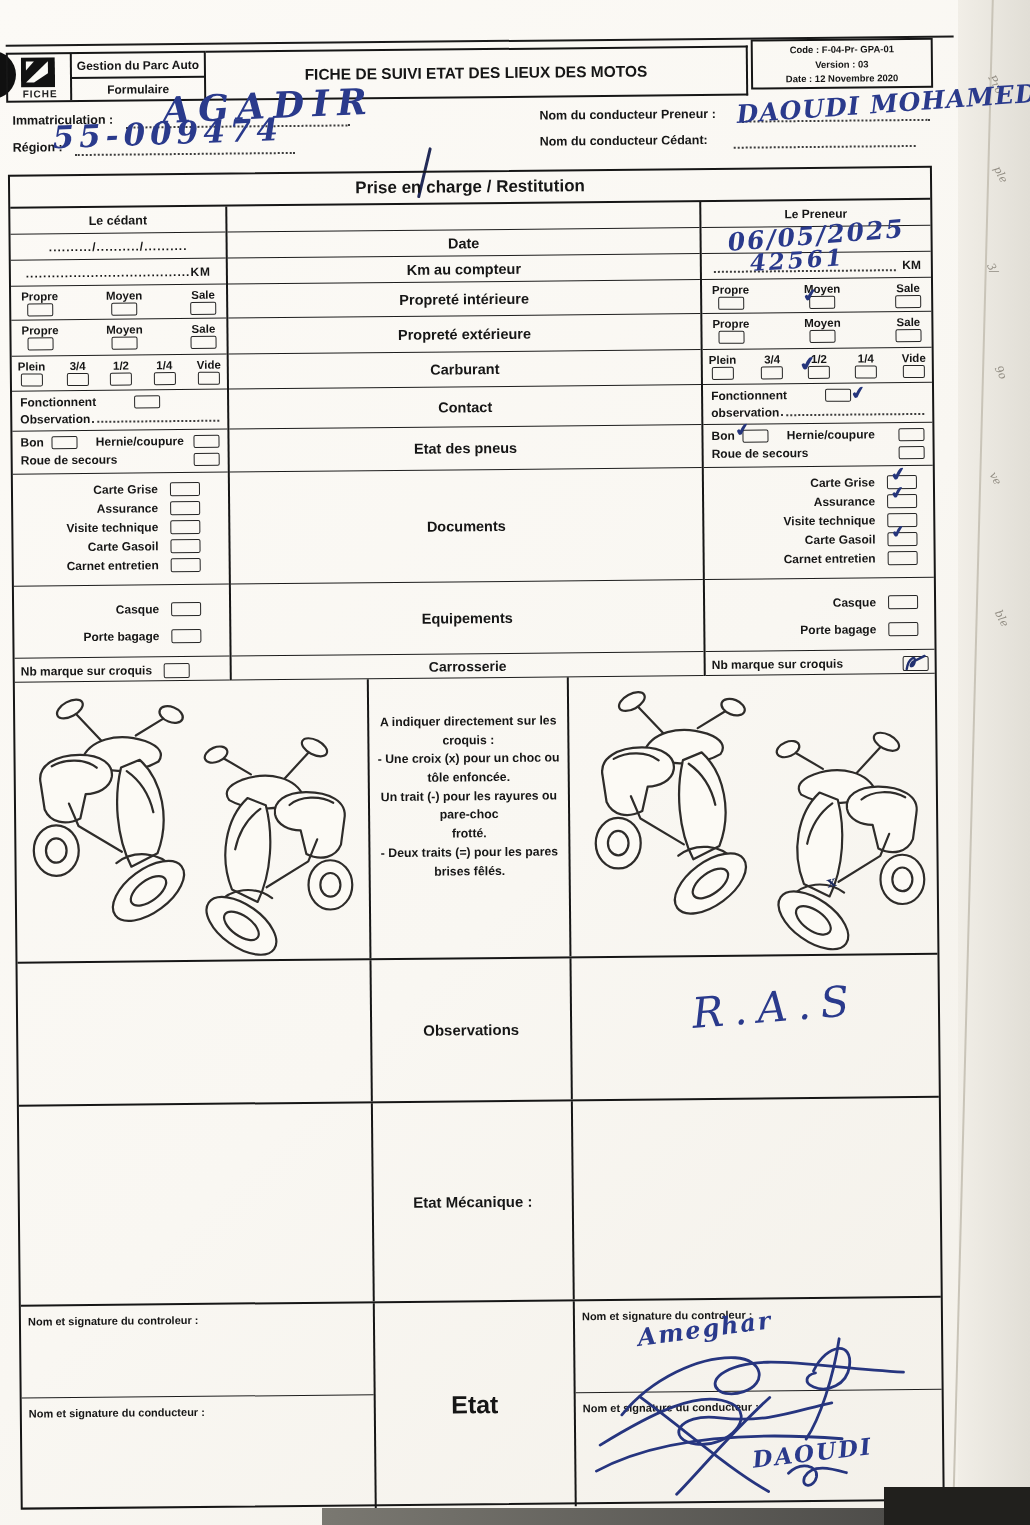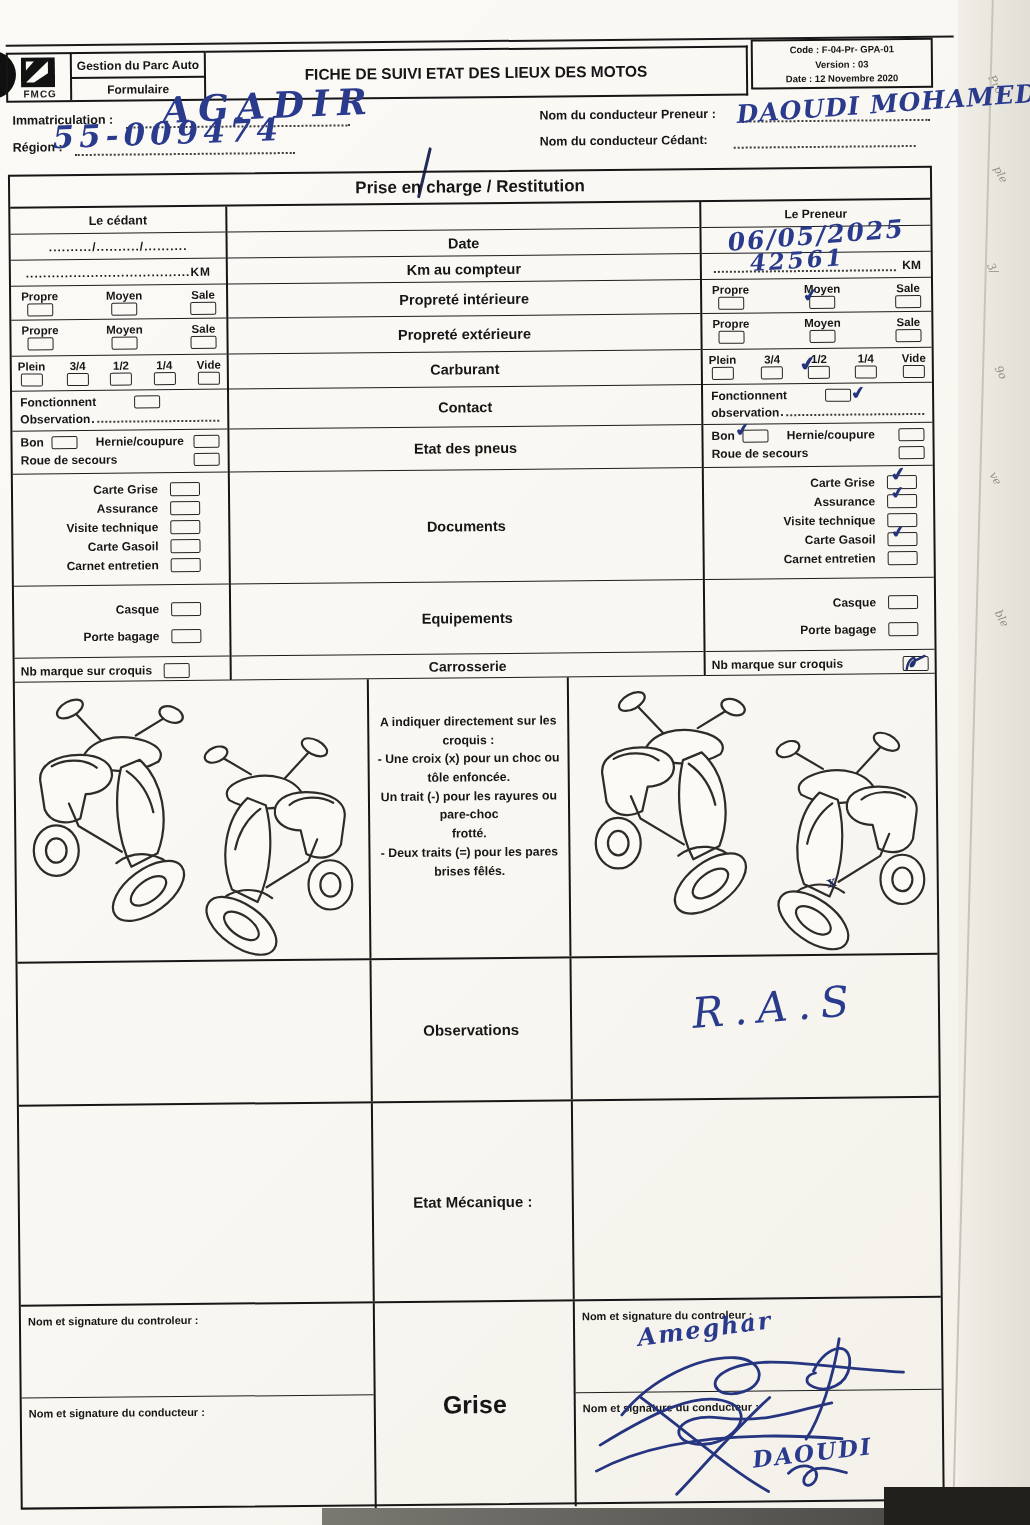--- a/index.html
+++ b/index.html
@@ -94,21 +94,21 @@
 
     <div class="blackdot"></div>
     <div class="toprule"></div>
 
     <div class="hdrbox" style="left:12px;top:48px;width:200px;height:50px">
       <svg class="logoart" width="34" height="30" viewBox="0 0 34 30">
         <rect x="0" y="0" width="34" height="30" fill="#121212"></rect>
         <path d="M5,25 L27,4 L27,16 L13,25 Z" fill="#fbfaf6"></path>
         <path d="M5,4 L13,4 L5,13 Z" fill="#fbfaf6"></path>
       </svg>
-      <div class="logotext">FMCG</div>
+      <div class="logotext">FICHE</div>
       <div class="vdiv"></div>
       <div class="hdiv"></div>
       <div class="deptcell" style="top:0;height:23px">Gestion du Parc Auto</div>
       <div class="deptcell" style="top:25px;height:21px">Formulaire</div>
     </div>
 
     <div class="hdrbox" style="left:212px;top:48px;width:542px;height:50px;border-left:none;display:flex;align-items:center;justify-content:center;font-weight:700;font-size:15.5px">
       <span>FICHE DE SUIVI ETAT DES LIEUX DES MOTOS</span>
     </div>
 
@@ -487,21 +487,21 @@
         <div class="kcol clabel" style="left:354px;width:200px;border-right:2px solid #161616;font-size:15px">Etat Mécanique  :</div>
         <div class="kcol" style="left:554px;right:0"></div>
       </div>
 
       <div class="sec" style="top:1130px;height:205px">
         <div class="kcol" style="left:0;width:354px;border-right:2px solid #161616">
           <div class="vrow1"><span class="vlabel">Nom et signature du controleur :</span></div>
           <div class="vrow2"><span class="vlabel">Nom et signature du conducteur :</span></div>
         </div>
         <div class="kcol" style="left:354px;width:200px;border-right:2px solid #161616;display:flex;align-items:center;justify-content:center;font-weight:700;font-size:25px">
-          <span>Grise</span>
+          <span>Etat</span>
         </div>
         <div class="kcol" style="left:554px;right:0">
           <div class="vrow1"><span class="vlabel">Nom et signature du controleur :</span></div>
           <div class="vrow2"><span class="vlabel">Nom et signature du conducteur :</span></div>
 
           <span class="hw" style="left:62px;top:14px;font-size:24px;letter-spacing:2px;transform:rotate(-7deg)">Ameghar</span>
 
           <svg class="sig" style="left:28px;top:28px" width="320" height="120" viewBox="0 0 320 120">
             <path d="M18,86 C48,50 96,28 132,30 C160,32 164,56 140,64 C118,71 102,58 118,46 C150,24 210,40 300,46"></path>
             <path d="M210,44 C224,16 250,14 246,40 C243,58 224,66 210,60 C200,56 202,48 212,46"></path>

